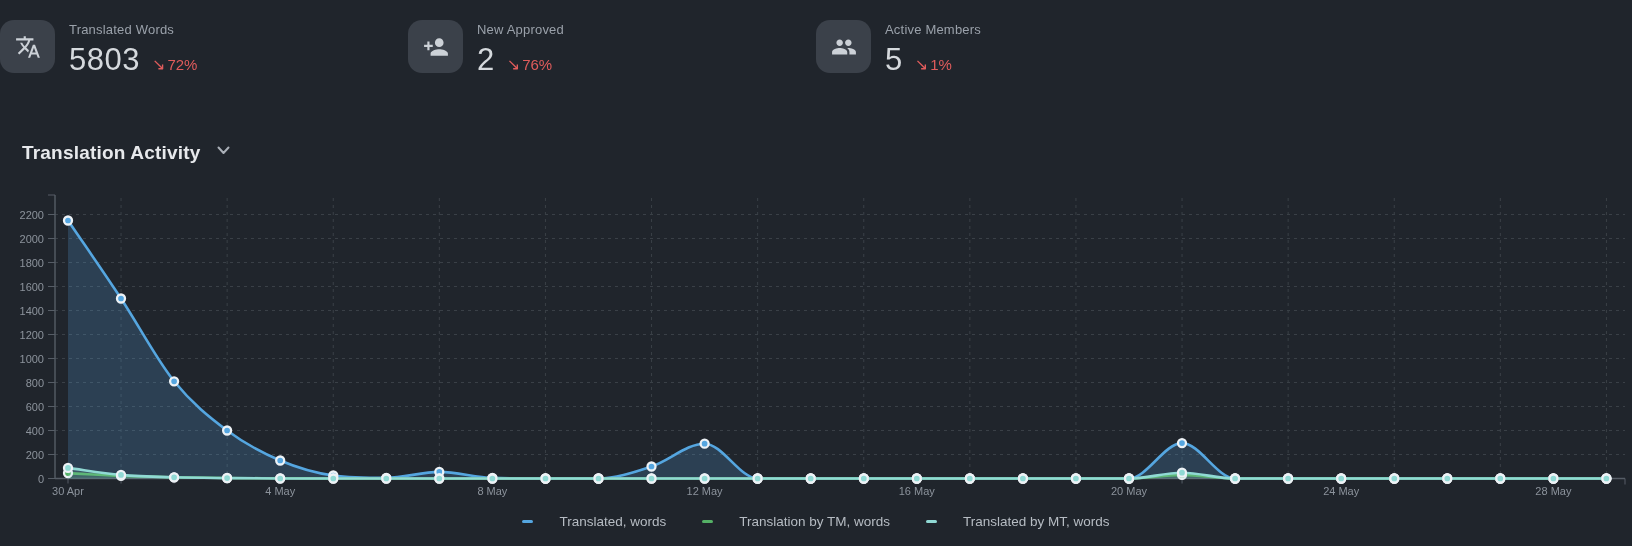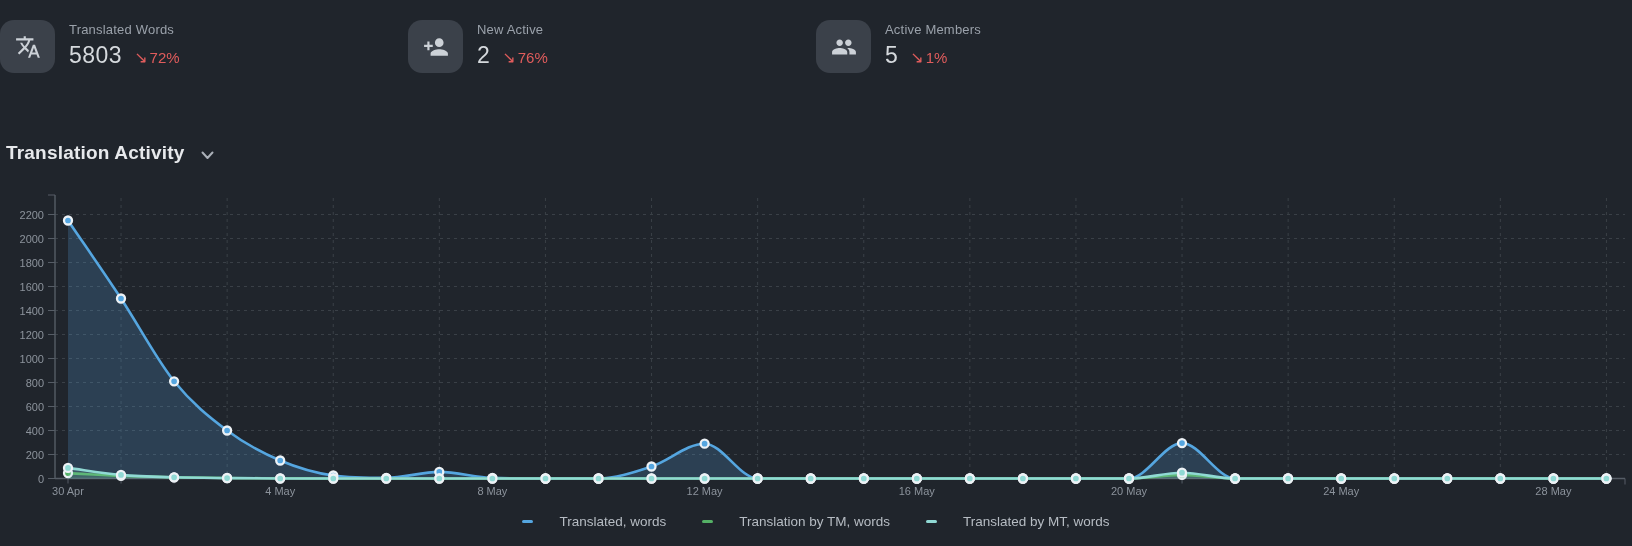--- a/index.html
+++ b/index.html
@@ -17,26 +17,26 @@
   .stats-row{display:flex;padding:20px 0 0 0;}
   .stat-card{width:408px;display:flex;gap:14px;}
   .icon-box{
     width:55px;height:53px;border-radius:14px;background:var(--card-icon-bg);
     display:flex;align-items:center;justify-content:center;flex:0 0 auto;
   }
   .icon-box svg{width:26px;height:26px;fill:var(--icon-fg)}
   .stat-text{display:flex;flex-direction:column;padding-top:2px}
   .stat-label{font-size:13px;color:var(--text-secondary);letter-spacing:.2px}
   .value-row{display:flex;align-items:baseline;margin-top:5px}
-  .stat-value{font-size:23px;color:var(--value-fg);letter-spacing:.5px}
+  .stat-value{font-size:31px;color:var(--value-fg);letter-spacing:.5px}
   .trend{font-size:15px;margin-left:12px;display:inline-flex;align-items:baseline}
   .trend .arrow{font-size:16px;margin-right:2px}
   .trend.down{color:var(--red)}
   .trend.up{color:var(--green)}
-  .section-title-row{position:absolute;left:6px;top:142px;display:flex;align-items:flex-end;gap:12px}
+  .section-title-row{position:absolute;left:22px;top:142px;display:flex;align-items:flex-start;gap:12px}
   .section-title{font-size:19px;font-weight:700;color:var(--text-primary);letter-spacing:.2px}
   .chevron{display:inline-flex;cursor:pointer;padding:4px}
   #chart-svg{position:absolute;left:0;top:190px}
   #legend{
     position:absolute;left:0;top:514px;width:1632px;
     display:flex;justify-content:center;gap:36px;
   }
   .l-item{display:flex;align-items:center;gap:26px;cursor:pointer}
   .l-dash{width:11px;height:3px;border-radius:2px;display:inline-block}
   .l-label{font-size:13.5px;color:var(--legend-text)}
@@ -65,21 +65,21 @@
   </div>
 
 
   <div class="stat-card">
     <div class="icon-box">
       <svg viewBox="0 0 24 24">
           <path d="M15 12c2.21 0 4-1.79 4-4s-1.79-4-4-4-4 1.79-4 4 1.79 4 4 4zm-9-2V7H4v3H1v2h3v3h2v-3h3v-2H6zm9 4c-2.67 0-8 1.34-8 4v2h16v-2c0-2.66-5.33-4-8-4z"></path>
         </svg>
     </div>
     <div class="stat-text">
-      <span class="stat-label">New Active</span>
+      <span class="stat-label">New Approved</span>
       <span class="value-row">
         <span class="stat-value">2</span>
         <span class="trend down">
             <span class="arrow">↘</span>
             <span>76%</span>
           </span>
       </span>
     </div>
   </div>
 

